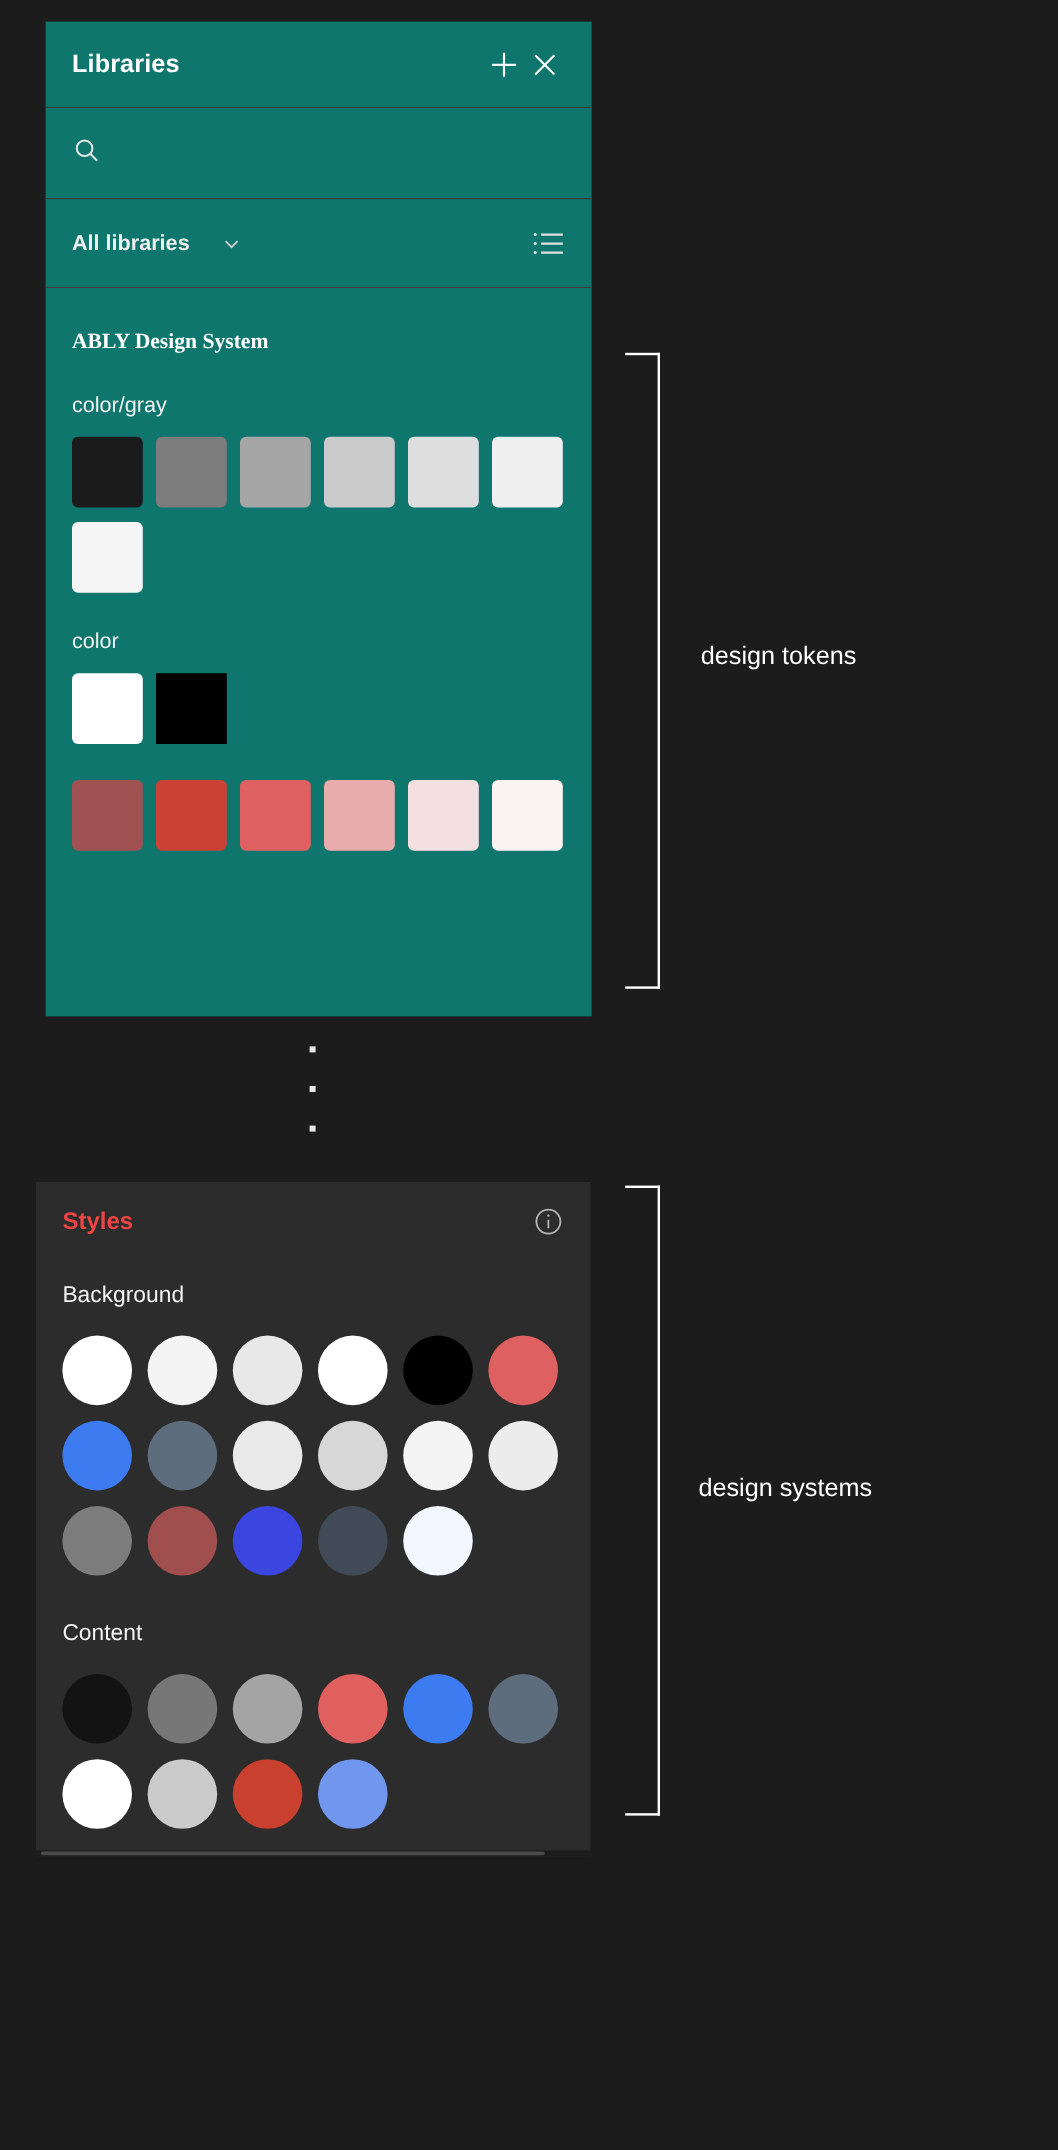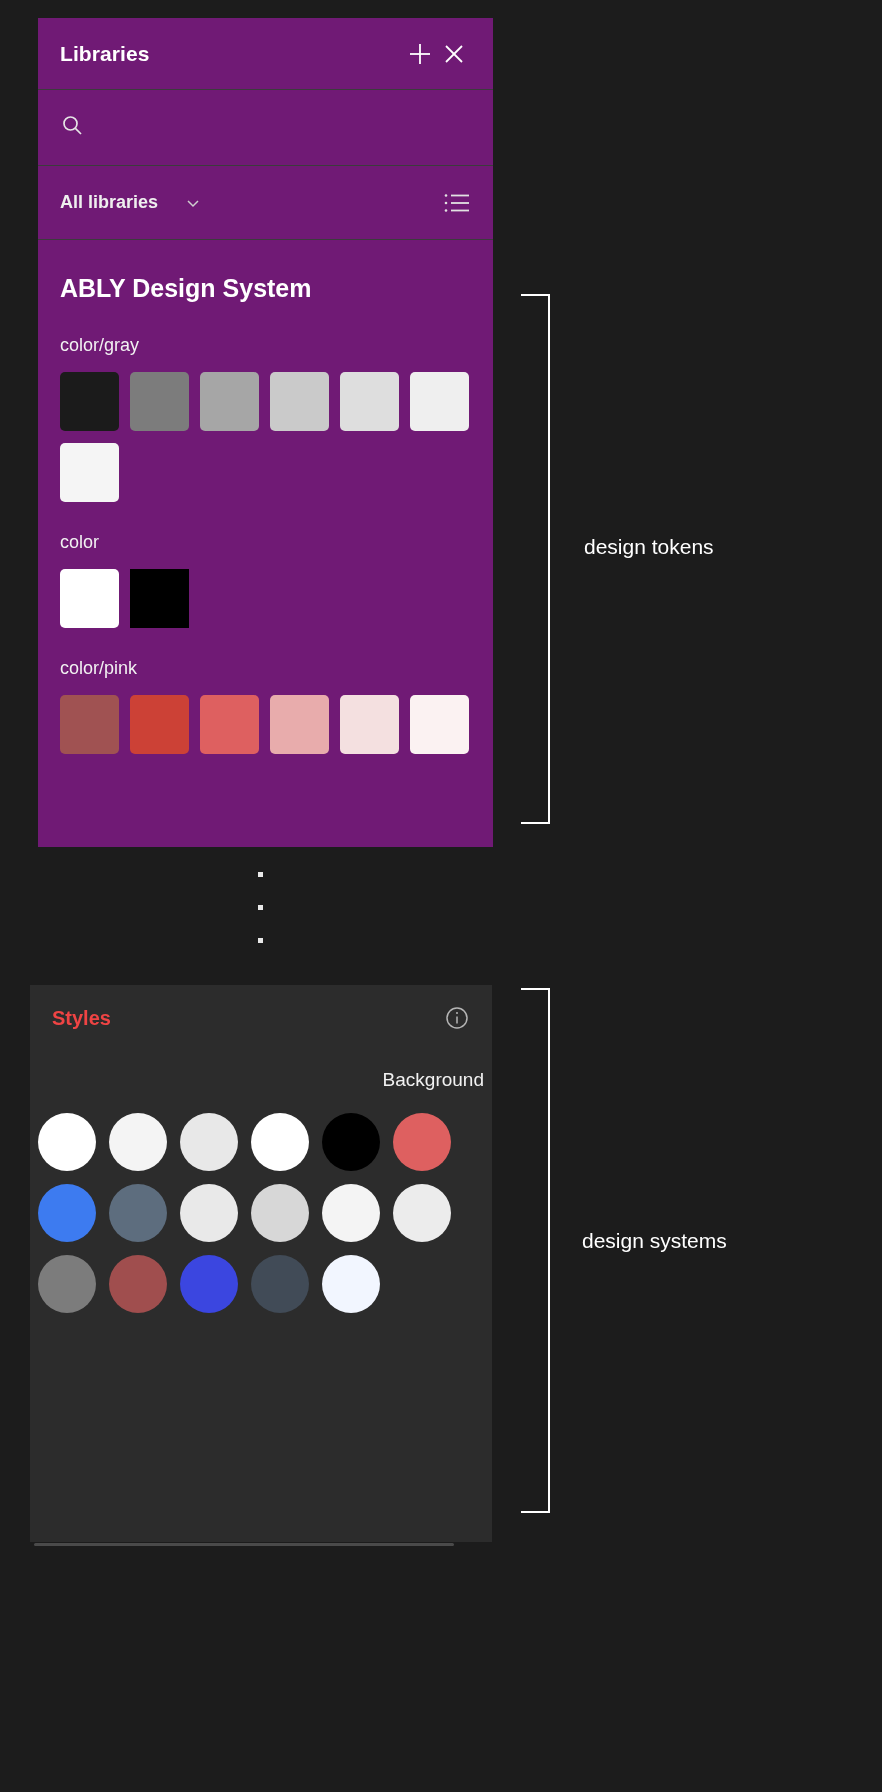--- a/index.html
+++ b/index.html
@@ -9,21 +9,21 @@
     font-family: "Liberation Sans", sans-serif;
     overflow: hidden;
   }
   .stage { position: relative; width: 882px; height: 1792px; }
 
   
   .libraries-panel {
     position: absolute;
     left: 38px; top: 18px;
     width: 455px; height: 829px;
-    background: #701a75;
+    background: #0f766e;
     overflow: hidden;
   }
   .lib-header {
     height: 72px;
     display: flex; align-items: center;
     padding: 0 22px;
     border-bottom: 1px solid #3c3c3c;
   }
   .lib-title {
     flex: 1;
@@ -77,23 +77,24 @@
     color: #cfcfcf;
     display:inline-flex; align-items:center; justify-content:center;
   }
   .filter-spacer { flex: 1; }
   .list-ico { width: 28px; height: 22px; color: #e2e2e2; cursor: pointer; }
   .list-ico svg { display:block; }
 
   .lib-body { padding: 34px 22px 0 22px; }
   .lib-section-title {
     color: #ffffff;
-    font-size: 25px;
+    font-size: 18px;
     font-weight: bold;
     margin-bottom: 32px;
+    font-family: Liberation Serif, serif;
   }
   .group-label {
     color: #f2f2f2;
     font-size: 18px;
     margin-bottom: 16px;
   }
   .swatch-row {
     display: flex;
     flex-wrap: wrap;
     gap: 12px 11px;
@@ -122,21 +123,21 @@
     flex: 1;
     color: #ef4444;
     font-size: 20px;
     font-weight: bold;
   }
   .info-ico {
     width: 26px; height: 26px; color: #b5b5b5; cursor: pointer;
   }
   .info-ico svg { display: block; }
 
-  .styles-body { padding: 0 8px; text-align: right; }
+  .styles-body { padding: 0 22px; }
   .styles-group-title {
     color: #f2f2f2;
     font-size: 19px;
     margin-top: 38px;
     margin-bottom: 22px;
   }
   .circle-row {
     display: flex; flex-wrap: wrap;
     gap: 13px 13px;
   }
@@ -269,21 +270,20 @@
 
       <div>
         <div class="group-label">color</div>
         <div class="swatch-row">
             <div class="swatch" style="background: rgb(255, 255, 255);"></div>
             <div class="swatch sq" style="background: rgb(0, 0, 0);"></div>
           </div>
       </div>
 
       <div>
-        <div class="group-label">color/pink</div>
         <div class="swatch-row">
             <div class="swatch" style="background: rgb(160, 82, 82);"></div>
             <div class="swatch" style="background: rgb(204, 65, 54);"></div>
             <div class="swatch" style="background: rgb(222, 96, 96);"></div>
             <div class="swatch" style="background: rgb(232, 172, 172);"></div>
             <div class="swatch" style="background: rgb(244, 224, 224);"></div>
             <div class="swatch" style="background: rgb(251, 242, 242);"></div>
           </div>
       </div>
     </div>
@@ -324,20 +324,35 @@
             <div class="circle" style="background: rgb(244, 244, 244);"></div>
             <div class="circle" style="background: rgb(236, 236, 236);"></div>
             <div class="circle" style="background: rgb(124, 124, 124);"></div>
             <div class="circle" style="background: rgb(160, 78, 78);"></div>
             <div class="circle" style="background: rgb(59, 70, 224);"></div>
             <div class="circle" style="background: rgb(65, 75, 87);"></div>
             <div class="circle" style="background: rgb(242, 246, 255);"></div>
           </div>
       </div>
 
+      <div>
+        <div class="styles-group-title">Content</div>
+        <div class="circle-row">
+            <div class="circle" style="background: rgb(19, 19, 19);"></div>
+            <div class="circle" style="background: rgb(119, 119, 119);"></div>
+            <div class="circle" style="background: rgb(164, 164, 164);"></div>
+            <div class="circle" style="background: rgb(224, 96, 96);"></div>
+            <div class="circle" style="background: rgb(61, 123, 240);"></div>
+            <div class="circle" style="background: rgb(93, 109, 126);"></div>
+            <div class="circle" style="background: rgb(255, 255, 255);"></div>
+            <div class="circle" style="background: rgb(202, 202, 202);"></div>
+            <div class="circle" style="background: rgb(201, 64, 47);"></div>
+            <div class="circle" style="background: rgb(112, 150, 238);"></div>
+          </div>
+      </div>
     </div>
 
     <div class="styles-scrollbar">
       <i></i>
     </div>
   </div>
 
   <div class="bracket tokens"></div>
   <div class="anno-label tokens">design tokens</div>
 

